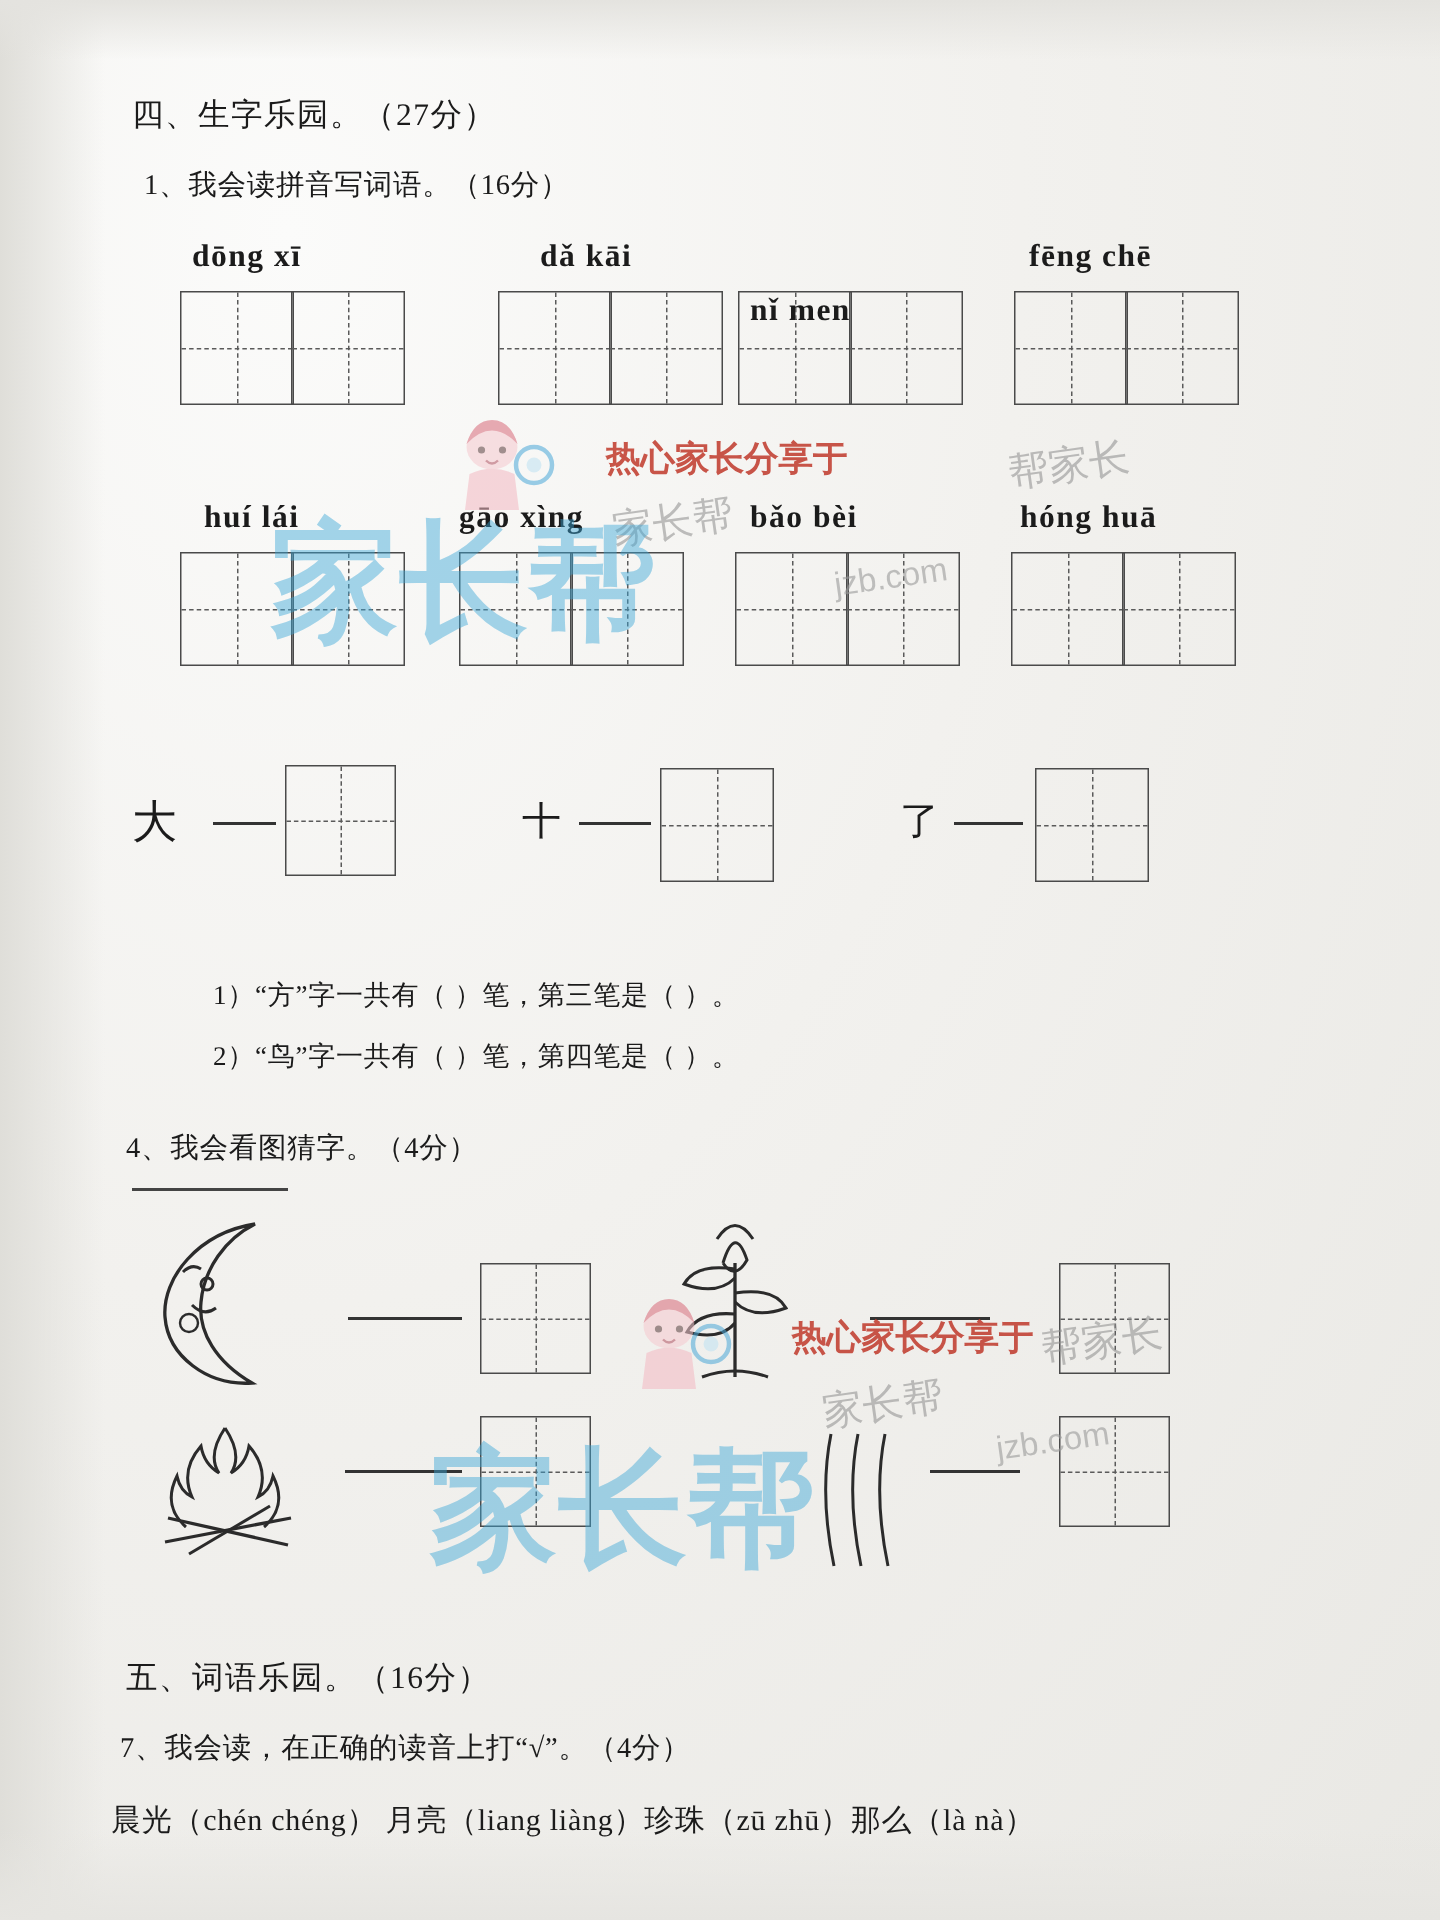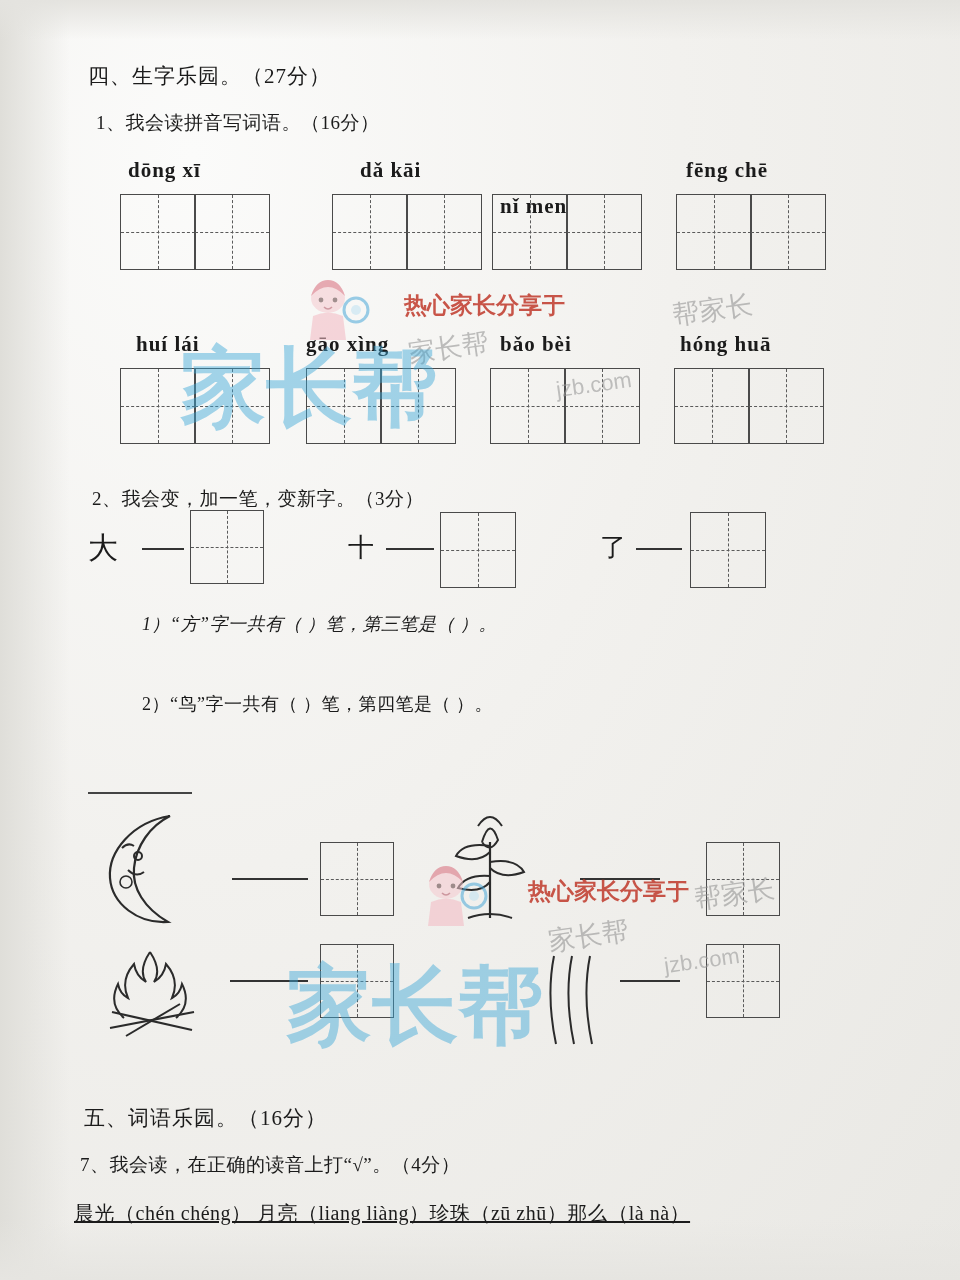--- a/index.html
+++ b/index.html
@@ -136,37 +136,37 @@
   </div>
   <div class="pair" style="left:490px; top:368px;">
     <div class="tzg" style="width:76px;height:76px;"></div>
     <div class="tzg" style="width:76px;height:76px;margin-left:-1.6px;"></div>
   </div>
   <div class="pair" style="left:674px; top:368px;">
     <div class="tzg" style="width:76px;height:76px;"></div>
     <div class="tzg" style="width:76px;height:76px;margin-left:-1.6px;"></div>
   </div>
 
-  <div class="q-line" style="left:92px; top:486px;">2、我会变，加一笔，变新字。（3分）</div>
 
   <div class="char-big" style="left:88px; top:528px;">大</div>
   <div class="dash-line" style="left:142px; top:548px; width:42px;"></div>
   <div class="tzg" style="left:190px; top:510px; width:74px; height:74px;"></div>
 
   <div class="char-big" style="left:348px; top:530px; font-size:26px;">十</div>
   <div class="dash-line" style="left:386px; top:548px; width:48px;"></div>
   <div class="tzg" style="left:440px; top:512px; width:76px; height:76px;"></div>
 
   <div class="char-big" style="left:600px; top:530px; font-size:26px;">了</div>
   <div class="dash-line" style="left:636px; top:548px; width:46px;"></div>
   <div class="tzg" style="left:690px; top:512px; width:76px; height:76px;"></div>
 
-  <div class="sub-line" style="left:142px; top:612px;font-style:italic;">1）“方”字一共有（      ）笔，第三笔是（          ）。</div>
+  <div class="sub-line" style="left:142px; top:651px;">1）“方”字一共有（      ）笔，第三笔是（          ）。</div>
   <div class="sub-line" style="left:142px; top:692px;">2）“鸟”字一共有（      ）笔，第四笔是（          ）。</div>
 
+  <div class="q-line" style="left:84px; top:752px;">4、我会看图猜字。（4分）</div>
   <div class="dash-line" style="left:88px; top:792px; width:104px; border-top:2px solid #444;"></div>
 
   <svg class="drawing" style="left:92px; top:808px;" width="110" height="120" viewBox="0 0 110 120">
     <path d="M78 8 C 40 14, 16 44, 18 70 C 20 96, 46 116, 76 114 C 52 100, 40 80, 42 60 C 44 38, 58 18, 78 8 Z" fill="none" stroke="#2b2b2b" stroke-width="2.2"></path>
     <circle cx="46" cy="48" r="4" fill="none" stroke="#2b2b2b" stroke-width="2"></circle>
     <path d="M36 62 q8 8 16 2" fill="none" stroke="#2b2b2b" stroke-width="2"></path>
     <path d="M30 40 q6 -6 12 -2" fill="none" stroke="#2b2b2b" stroke-width="2"></path>
     <circle cx="34" cy="74" r="6" fill="none" stroke="#2b2b2b" stroke-width="1.6"></circle>
   </svg>
   <div class="dash-line" style="left:232px; top:878px; width:76px;"></div>
@@ -197,21 +197,21 @@
   <svg class="drawing" style="left:540px; top:952px;" width="70" height="100" viewBox="0 0 70 100">
     <path d="M14 4 q-8 40 2 88" fill="none" stroke="#2b2b2b" stroke-width="2"></path>
     <path d="M32 4 q-8 40 2 88" fill="none" stroke="#2b2b2b" stroke-width="2"></path>
     <path d="M50 4 q-8 40 2 88" fill="none" stroke="#2b2b2b" stroke-width="2"></path>
   </svg>
   <div class="dash-line" style="left:620px; top:980px; width:60px;"></div>
   <div class="tzg" style="left:706px; top:944px; width:74px; height:74px;"></div>
 
   <div class="sec-title" style="left:84px; top:1104px;">五、词语乐园。（16分）</div>
   <div class="q-line" style="left:80px; top:1152px;">7、我会读，在正确的读音上打“√”。（4分）</div>
-  <div class="q-line" style="left:74px; top:1200px; font-size:20px;text-decoration:underline;">晨光（chén chéng）  月亮（liang liàng）珍珠（zū zhū）那么（là nà）</div>
+  <div class="q-line" style="left:74px; top:1200px; font-size:20px;">晨光（chén chéng）  月亮（liang liàng）珍珠（zū zhū）那么（là nà）</div>
 
 </div>
 
 <div class="wm wm-text-red" style="left:404px; top:290px;">热心家长分享于</div>
 <div class="wm wm-gray" style="left:408px; top:330px; transform:rotate(-8deg);">家长帮</div>
 <div class="wm wm-gray" style="left:672px; top:292px; transform:rotate(-8deg);">帮家长</div>
 <div class="wm wm-url" style="left:556px; top:372px; transform:rotate(-8deg);">jzb.com</div>
 <div class="wm wm-blue" style="left:180px; top:330px;">家长帮</div>
 <svg class="wm-doll" style="left:300px; top:276px;" width="72" height="72" viewBox="0 0 72 72">
   <ellipse cx="28" cy="22" rx="17" ry="15" fill="#f6c9cf"></ellipse>

